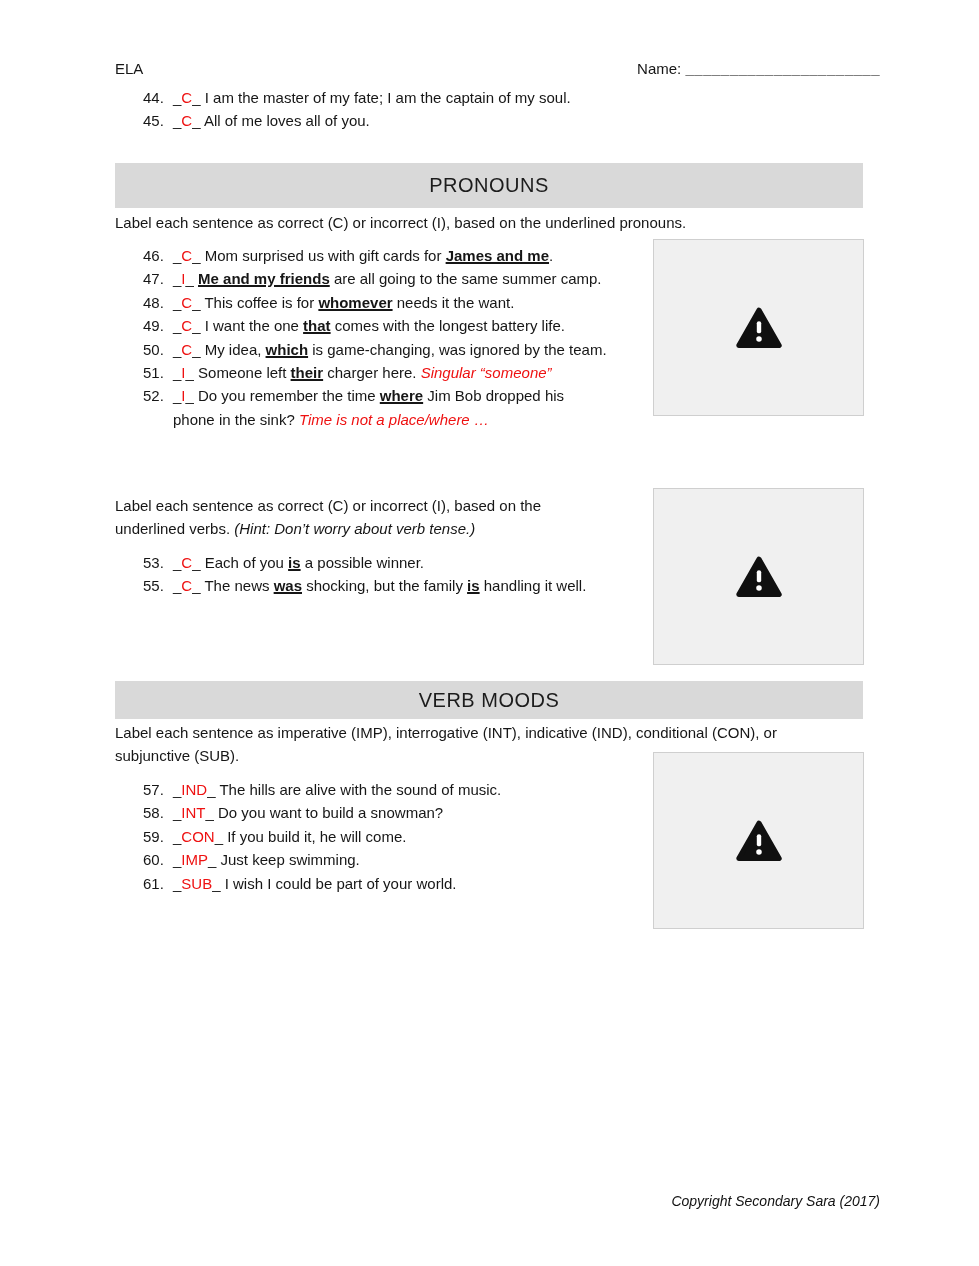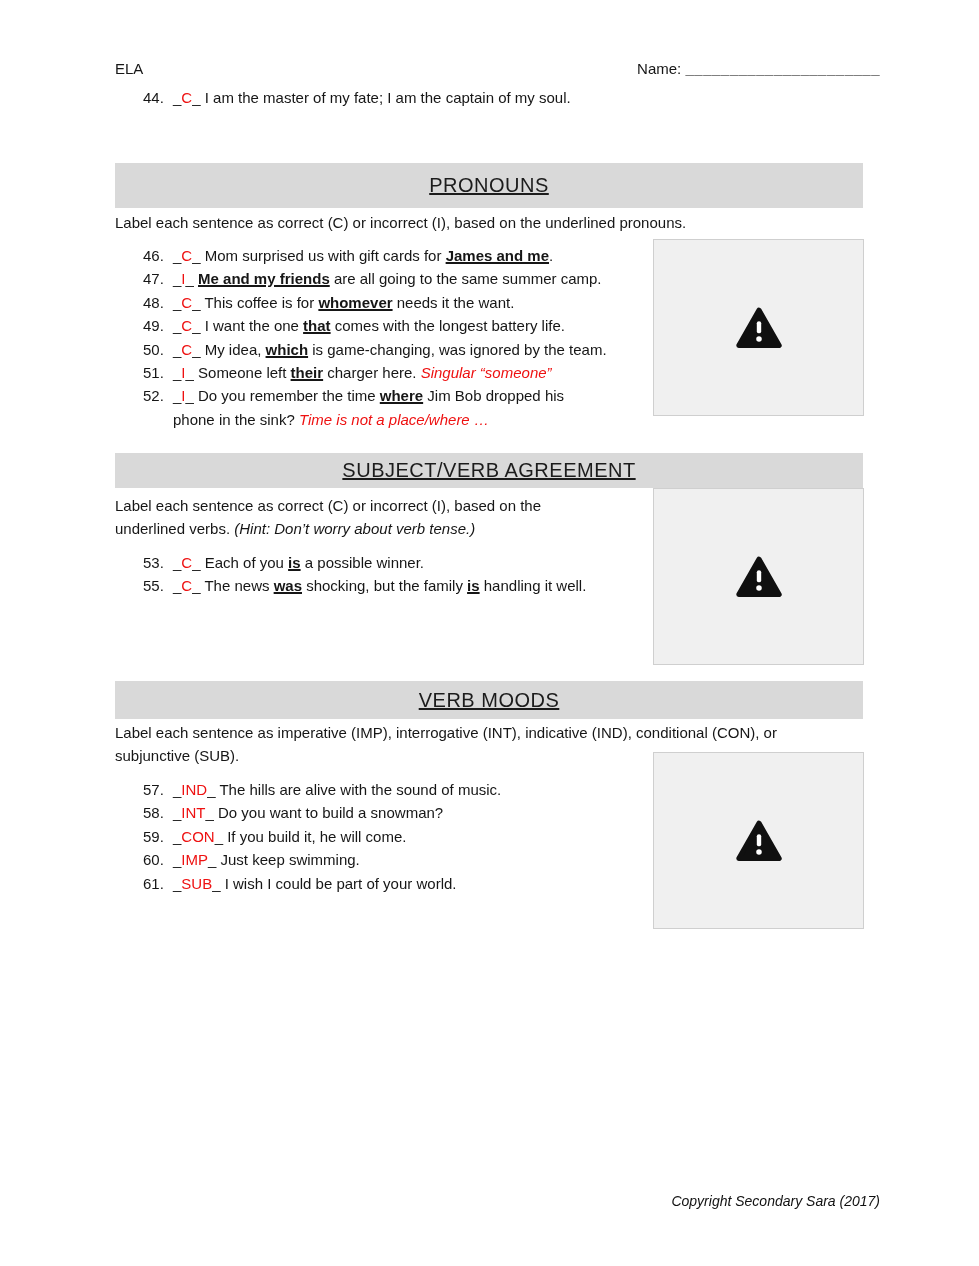--- a/index.html
+++ b/index.html
@@ -23,21 +23,21 @@
   .item-row{display:flex;}
   .item-num{flex:0 0 30px;}
   .item-body{flex:1 1 auto;}
   .ans{color:var(--red);}
   .seg-bu{font-weight:700;text-decoration:underline;text-decoration-thickness:1.5px;}
   .seg-note{color:var(--red);font-style:italic;}
   .seg-hint{font-style:italic;}
   .band{
     position:absolute;left:115px;width:748px;background:var(--band);
     display:flex;align-items:center;justify-content:center;
-    font-size:20px;letter-spacing:0.5px;color:#1c1c1c;text-decoration:underline;
+    font-size:20px;letter-spacing:0.5px;color:#1c1c1c;
   }
   .band1{top:163px;height:45px;}
   .band2{top:453px;height:35px;}
   .band3{top:681px;height:38px;}
   .instr{position:absolute;left:115px;line-height:23.4px;}
   .instr1{top:211px;width:748px;}
   .instr2{top:494px;width:540px;}
   .instr3{top:721px;width:760px;}
   .items-intro{top:86px;left:143px;width:560px;}
   .items1{top:244px;left:143px;width:505px;}
@@ -62,20 +62,24 @@
 
 <div class="page">
 
   <div class="hdr-ela">ELA</div>
   <div class="hdr-name"><span>Name: </span><span class="blankline">______________________</span></div>
 
   <div class="items items-intro">
       <div class="item-row">
         <span class="item-num">44.</span>
         <span class="item-body"><span><span>_</span><span class="ans">C</span><span>_</span></span> <span>I am the master of my fate; I am the captain of my soul.</span></span>
+      </div>
+      <div class="item-row">
+        <span class="item-num">45.</span>
+        <span class="item-body"><span><span>_</span><span class="ans">C</span><span>_</span></span> <span>All of me loves all of you.</span></span>
       </div>
     </div>
 
   <div class="band band1">
       <span>PRONOUNS</span>
     </div>
   <div class="instr instr1"><span>Label each sentence as correct (C) or incorrect (I), based on the underlined pronouns.</span></div>
   <div class="items items1">
       <div class="item-row">
         <span class="item-num">46.</span>
@@ -107,23 +111,20 @@
       </div>
     </div>
   <div class="imgbox box1">
     <svg class="warn-svg" width="46" height="42" viewBox="0 0 24 22">
       <path d="M12 1.6 L22.6 20.2 L1.4 20.2 Z" fill="#101010" stroke="#101010" stroke-width="2.6" stroke-linejoin="round"></path>
       <rect x="10.85" y="7.4" width="2.3" height="6.4" rx="1.15" fill="#ffffff"></rect>
       <circle cx="12" cy="16.8" r="1.45" fill="#ffffff"></circle>
     </svg>
   </div>
 
-  <div class="band band2">
-      <span>SUBJECT/VERB AGREEMENT</span>
-    </div>
   <div class="instr instr2"><span>Label each sentence as correct (C) or incorrect (I), based on the</span><br><span>underlined verbs. </span><span class="seg-hint">(Hint: Don’t worry about verb tense.)</span></div>
   <div class="items items2">
       <div class="item-row">
         <span class="item-num">53.</span>
         <span class="item-body"><span><span>_</span><span class="ans">C</span><span>_</span></span> <span>Each of you </span><span class="seg-bu">is</span><span> a possible winner.</span></span>
       </div>
       <div class="item-row">
         <span class="item-num">55.</span>
         <span class="item-body"><span><span>_</span><span class="ans">C</span><span>_</span></span> <span>The news </span><span class="seg-bu">was</span><span> shocking, but the family </span><span class="seg-bu">is</span><span> handling it well.</span></span>
       </div>

